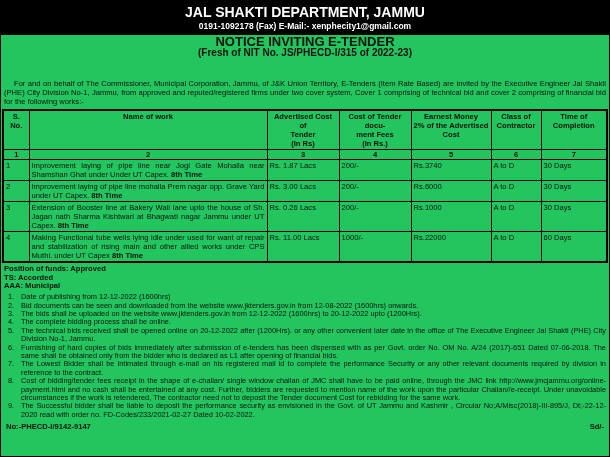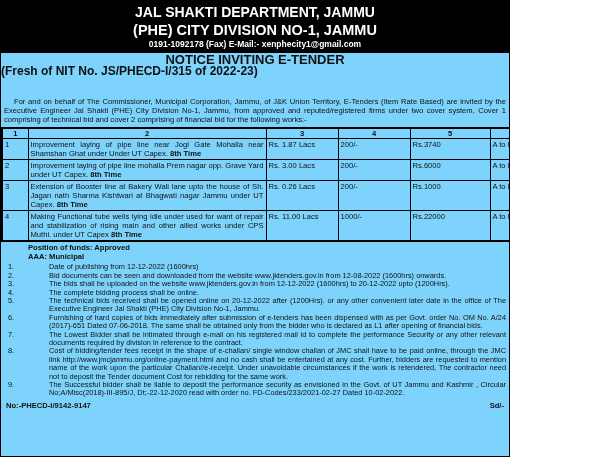--- a/index.html
+++ b/index.html
@@ -1,71 +1,87 @@
 <!DOCTYPE html>
 <html><head>
 <meta charset="utf-8">
 <style>
   * { box-sizing: border-box; margin: 0; padding: 0; }
   html, body { background: #fff; }
   body { width: 610px; height: 457px; font-family: "Liberation Sans", sans-serif; color: #111; }
   .page {
-    width: 510px; height: 457px; background: #7dd3fc;
+    width: 610px; height: 457px; background: #22c55e;
     border: 1px solid #000; overflow: hidden;
   }
   .banner { background: #000; color: #fff; text-align: center; padding: 3px 0 3px; }
   .banner-l1 { font-size: 14px;   font-weight: bold; line-height: 17px; }
   .banner-l2 { font-size: 17.5px; font-weight: bold; line-height: 21px; letter-spacing: .2px; }
   .banner-l3 { font-size: 14.5px; font-weight: bold; line-height: 18px; }
   .banner-contact { font-size: 8.5px; font-weight: bold; line-height: 11px; }
   .notice-title { text-align: center; font-weight: bold; font-size: 13px; line-height: 14px; margin-top: 0; }
   .enit  { text-align: center; font-weight: bold; font-size: 10.5px; line-height: 11.5px; }
-  .fresh { font-weight: bold; font-size: 12px;  line-height: 8.5px; }
+  .fresh { text-align: center; font-weight: bold; font-size: 10px;  line-height: 8.5px; }
   .intro { font-size: 7.6px; line-height: 9.4px; text-align: justify; padding: 1px 3px 2px; text-indent: 10px; margin-top: 20px; }
   table.tender { width: 604px; margin: 0 auto; border-collapse: collapse; border: 2px solid #000; table-layout: fixed; }
   .tender th, .tender td { border: 1px solid #000; font-size: 7.6px; vertical-align: top; padding: 1px 2px; }
   .tender th { text-align: center; white-space: pre-line; line-height: 9px; font-weight: bold; }
   .numrow td { text-align: center; font-weight: bold; line-height: 9px; padding: 0 2px; }
   td.work { text-align: justify; line-height: 9px; }
   td.cell { line-height: 9px; }
   .bold { font-weight: bold; }
-  .funds { padding: 2px 3px 1px; font-size: 7.6px; font-weight: bold; line-height: 8.8px; margin-left: 24px; }
+  .funds { padding: 2px 3px 1px; font-size: 7.6px; font-weight: bold; line-height: 8.8px; }
   .notes { padding: 1px 3px 0; }
   .note  { display: flex; font-size: 7.4px; line-height: 8.4px; }
   .note-num { flex: 0 0 17px; padding-left: 4px; }
-  .note-text { flex: 1; text-align: justify; margin-left: 28px; }
+  .note-text { flex: 1; text-align: justify; }
   .footer { display: flex; justify-content: space-between; padding: 3px 5px 0; font-size: 7.6px; font-weight: bold; line-height: 9px; }
   .footer-right { text-align: right; }
 </style>
 </head>
 <body>
 
 <div class="page">
 
   <div class="banner">
     <div class="banner-l1">JAL SHAKTI DEPARTMENT, JAMMU</div>
-    <div class="banner-l3">(PHE) CITY DIVISION NO-1, JAMMU</div>
     <div class="banner-contact">0191-1092178 (Fax) E-Mail:- xenphecity1@gmail.com</div>
   </div>
 
   <div class="notice-title">NOTICE INVITING E-TENDER</div>
   <div class="fresh">(Fresh of NIT No. JS/PHECD-I/315 of 2022-23)</div>
   <div class="intro">For and on behalf of The Commissioner, Municipal Corporation, Jammu, of J&amp;K Union Territory, E-Tenders (Item Rate Based) are invited by the Executive Engineer Jal Shakti (PHE) City Division No-1, Jammu, from approved and reputed/registered firms under two cover system, Cover 1 comprising of technical bid and cover 2 comprising of financial bid for the following works:-</div>
 
   <table class="tender">
     <colgroup>
       <col style="width:26px">
         <col style="width:238px">
         <col style="width:72px">
       <col style="width:72px">
         <col style="width:80px">
         <col style="width:50px">
         <col style="width:66px">
     </colgroup>
     <thead>
+      <tr>
+        <th>S. No.</th>
+        <th>Name of work</th>
+        <th>Advertised Cost of
+Tender
+(In Rs)</th>
+        <th>Cost of Tender docu-
+ment Fees
+(In Rs.)</th>
+        <th>Earnest Money
+2% of the Advertised
+Cost</th>
+        <th>Class of
+Contractor</th>
+        <th>Time of
+Completion</th>
+      </tr>
       <tr class="numrow">
         <td>1</td>
         <td>2</td>
         <td>3</td>
         <td>4</td>
         <td>5</td>
         <td>6</td>
         <td>7</td>
       </tr>
     </thead>
@@ -104,20 +120,21 @@
         <td class="cell">1000/-</td>
         <td class="cell">Rs.22000</td>
         <td class="cell">A to D</td>
         <td class="cell">60 Days</td>
       </tr>
     </tbody>
   </table>
 
   <div class="funds">
     <div>Position of funds: Approved</div>
+    <div>TS: Accorded</div>
     <div>AAA: Municipal</div>
   </div>
 
   <div class="notes">
     <div class="note">
         <span class="note-num">1.</span>
         <span class="note-text">Date of publishing from 12-12-2022 (1600hrs)</span>
       </div>
     <div class="note">
         <span class="note-num">2.</span>

